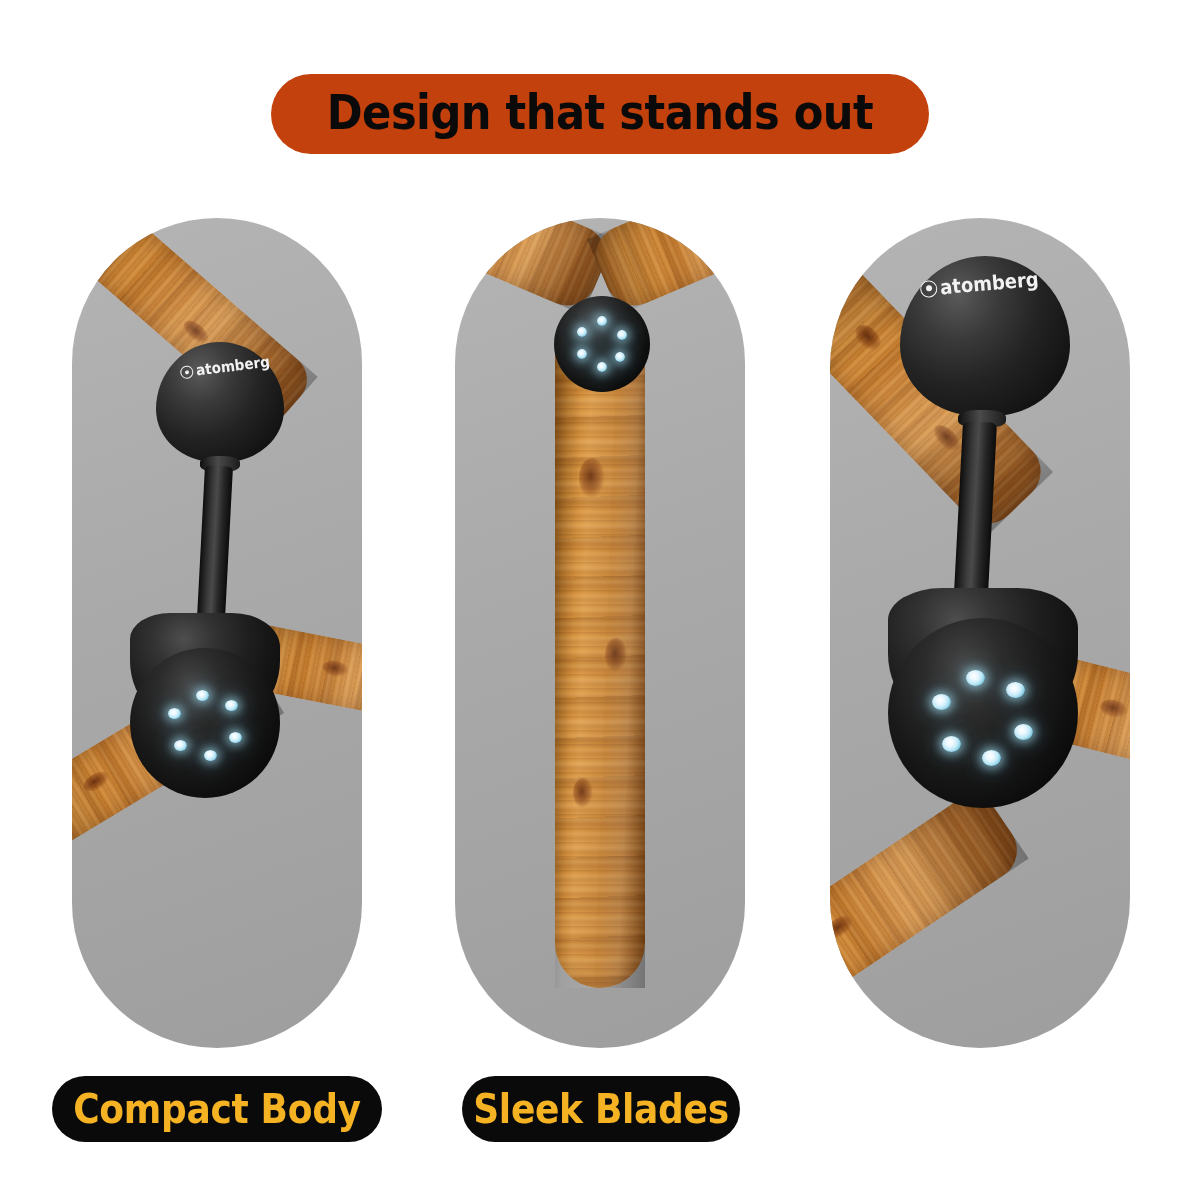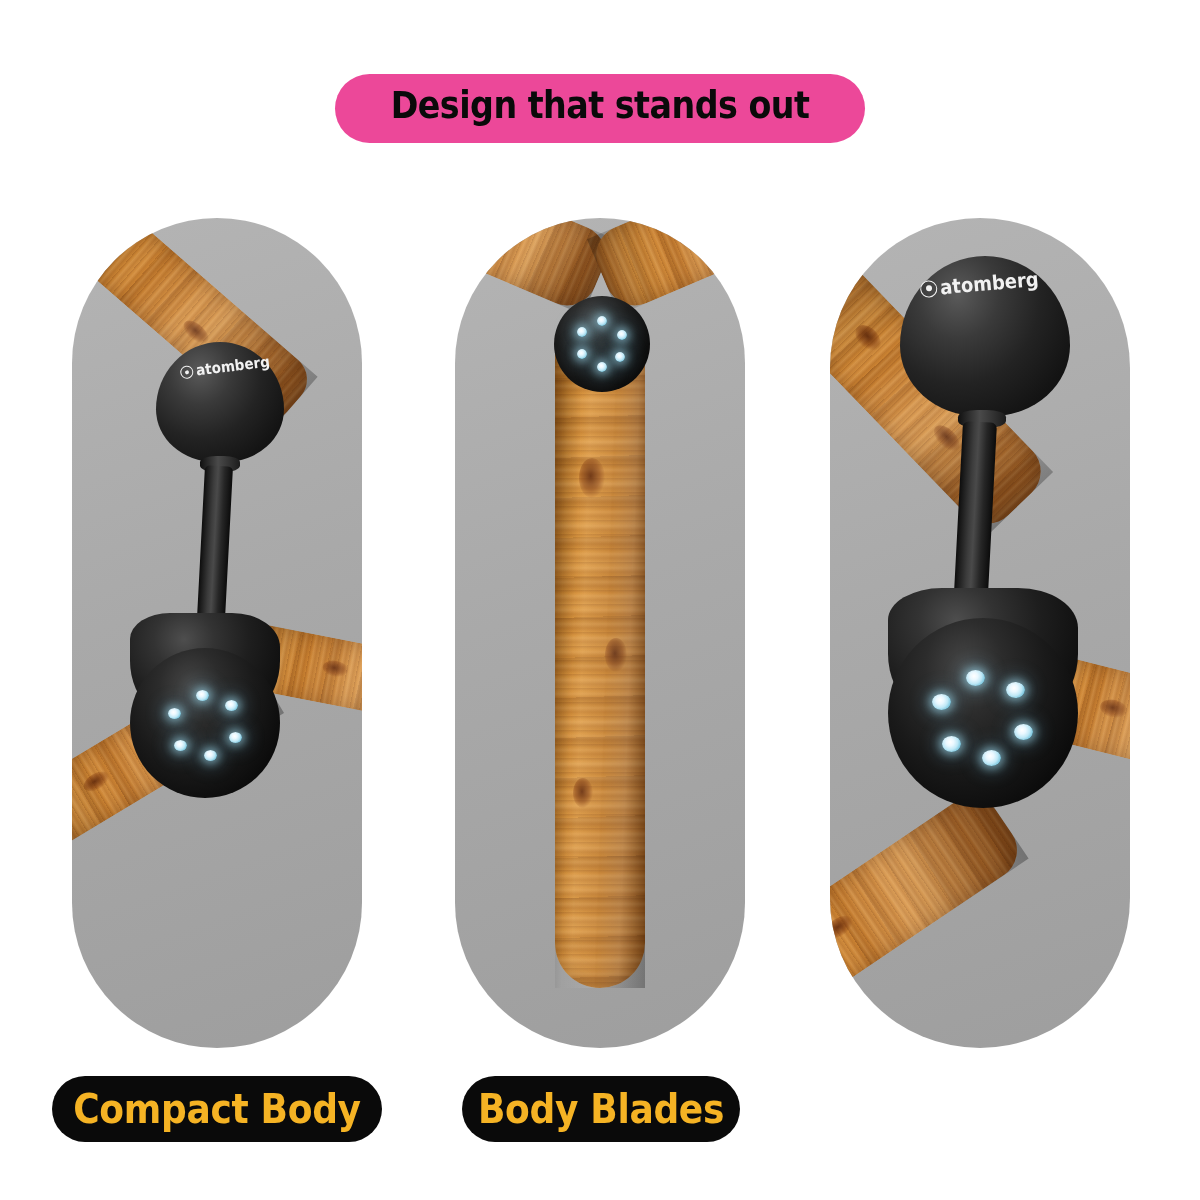--- a/index.html
+++ b/index.html
@@ -11,25 +11,25 @@
     overflow:hidden;
   }
 
   
   .title-wrap {
     position:absolute;
     top:74px; left:0; width:1200px;
     display:flex; justify-content:center;
   }
   .title-pill {
-    background:#ec4899;
+    background:#c2410c;
     border-radius:42px;
     padding:13px 56px 17px 56px;
     color:#0a0a0a;
-    font-size:37px;
+    font-size:48px;
     font-weight:bold;
     font-family:"DejaVu Sans Condensed","Liberation Sans", sans-serif;
     letter-spacing:-0.5px;
     line-height:1.05;
     white-space:nowrap;
   }
 
   
   .panels {
     position:absolute;
@@ -318,14 +318,14 @@
         <div class="led" style="left:56px; top:80px; width:19px; height:16px;"></div>
       </div>
 
     </div>
   </div>
 
 </div>
 
 <div class="captions">
   <div class="cap c1">Compact Body</div>
-  <div class="cap c2">Body Blades</div>
+  <div class="cap c2">Sleek Blades</div>
 </div>
 
 </body></html>

